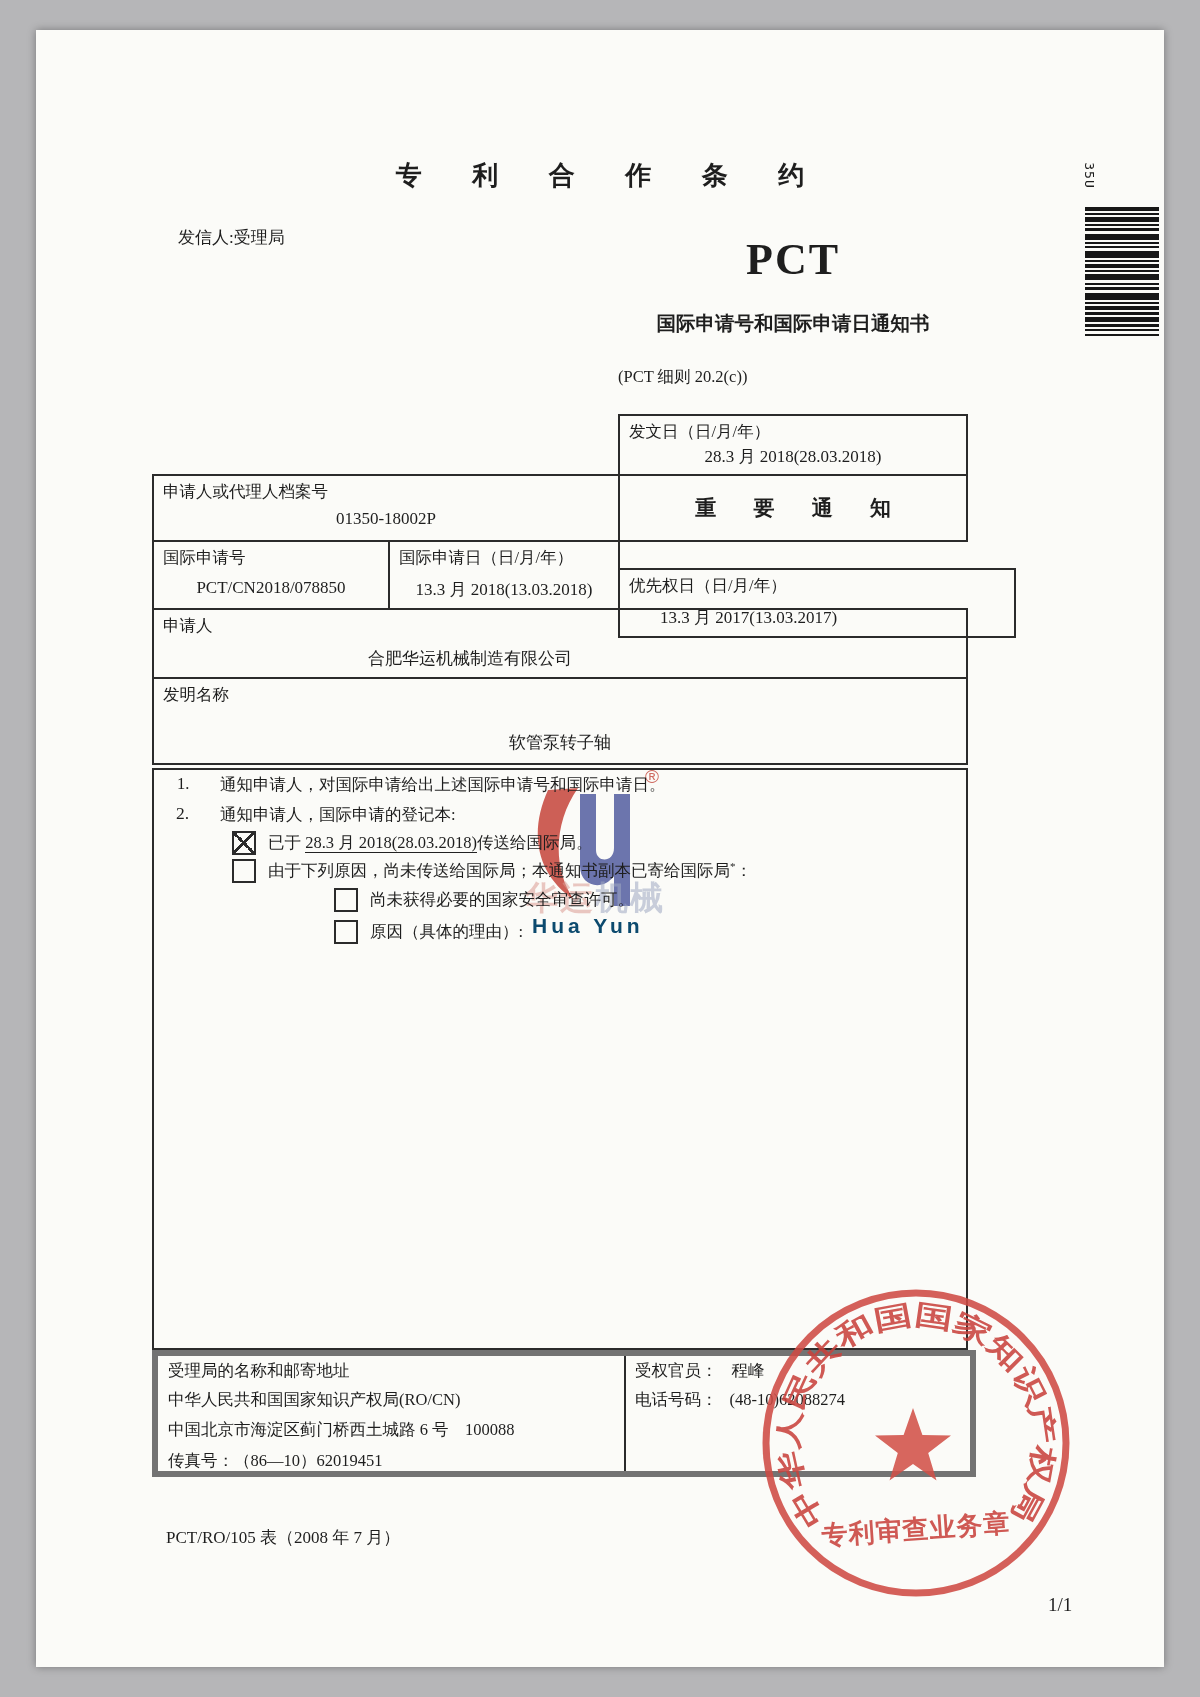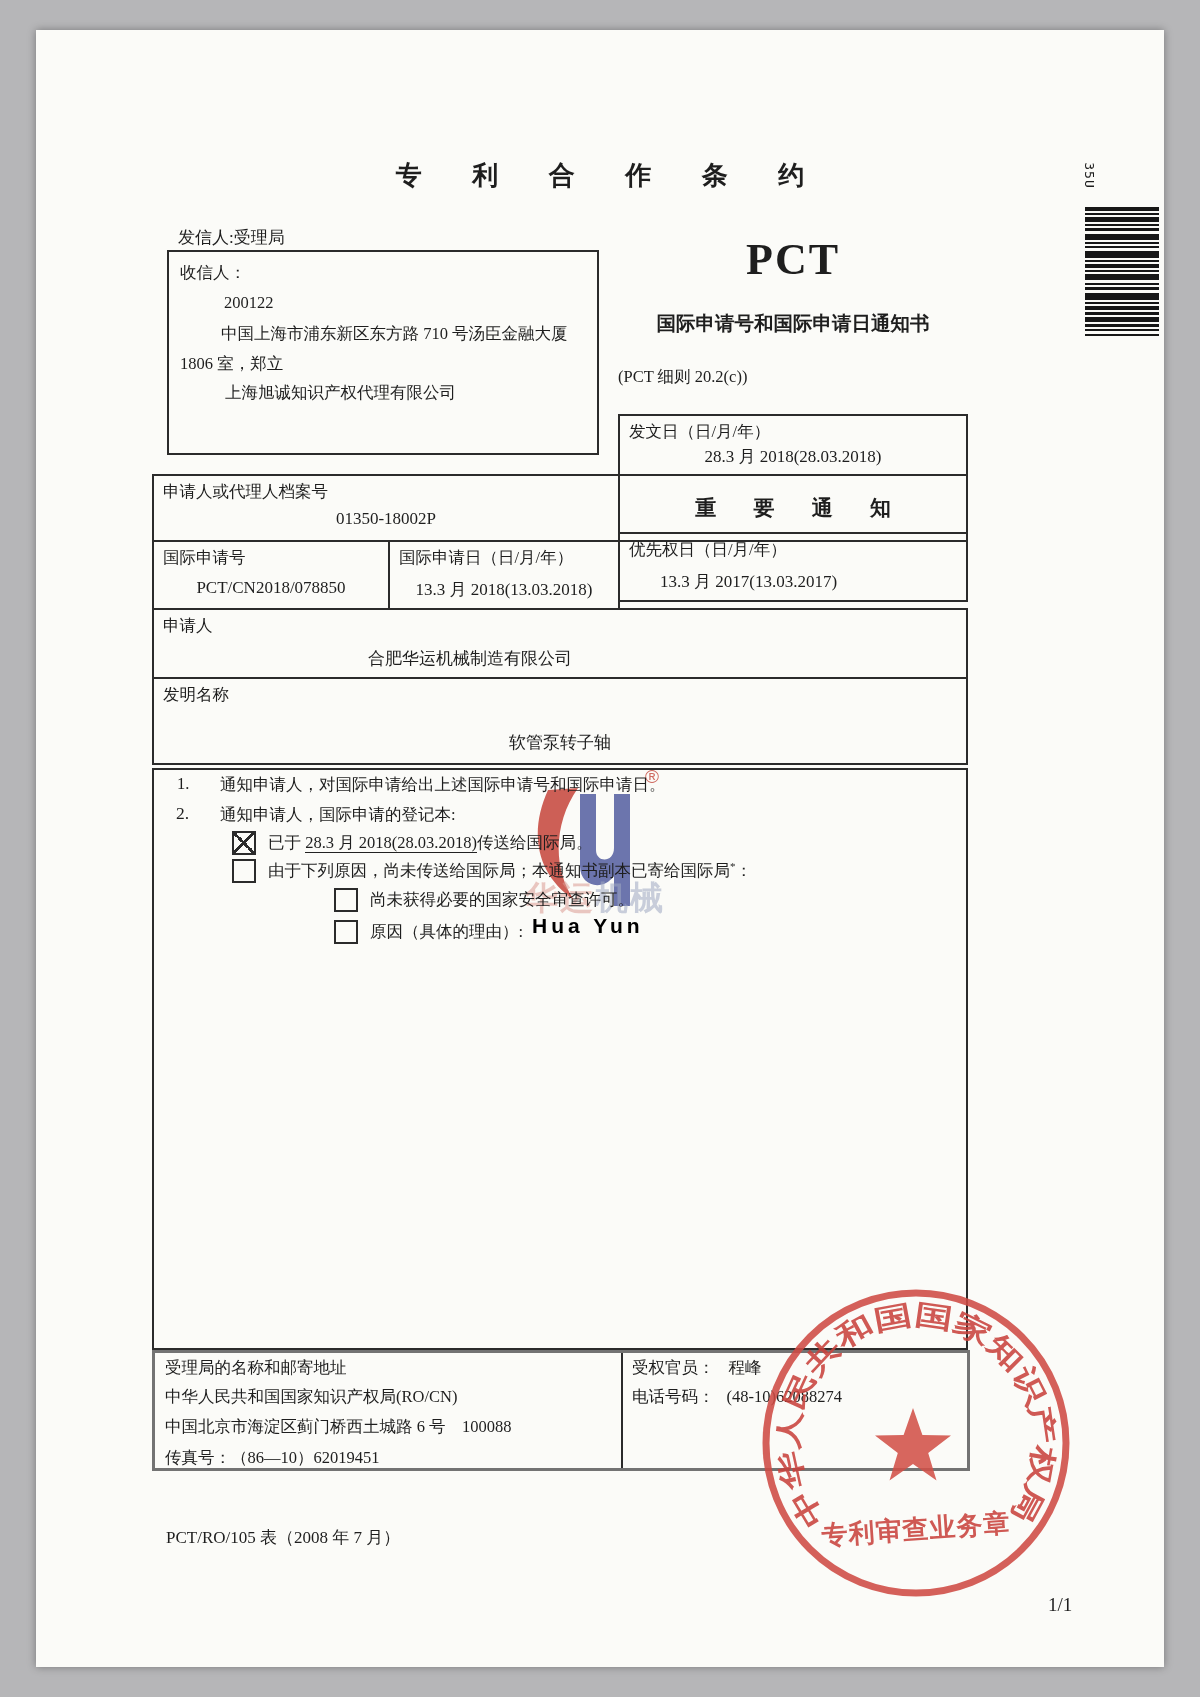--- a/index.html
+++ b/index.html
@@ -24,21 +24,21 @@
   .imp{display:flex;align-items:center;justify-content:center;font-size:21px;font-weight:bold;
        letter-spacing:16px;text-indent:16px;}
   .body-box{left:116px;top:738px;width:812px;height:578px;border:2.5px solid #2b2b2b;}
   .body-box .line{position:absolute;font-size:16.5px;white-space:nowrap;}
   .cb{position:absolute;width:20px;height:20px;border:2px solid #2b2b2b;background:#fbfbf8;}
   .cb.checked{background-image:
      linear-gradient(45deg,transparent 45%,#2b2b2b 45%,#2b2b2b 55%,transparent 55%),
      linear-gradient(135deg,transparent 45%,#2b2b2b 45%,#2b2b2b 55%,transparent 55%);}
   .u{border-bottom:1.5px solid #222;}
   sup{font-size:11px;vertical-align:6px;}
-  .footer-box{left:116px;top:1320px;width:812px;height:115px;border:3px solid #737373;}
+  .footer-box{left:116px;top:1320px;width:812px;height:115px;border:6px solid #737373;}
   .footer-div{position:absolute;left:466px;top:0;width:0;height:100%;border-left:2px solid #2b2b2b;}
   .footer-box .line{position:absolute;font-size:16.5px;white-space:nowrap;}
   .form-id{left:130px;top:1496px;font-size:17px;}
   .page-num{left:1012px;top:1564px;font-size:19px;}
   .bc-label{left:1040px;top:138px;font-size:13px;font-family:"DejaVu Sans Mono",monospace;
             transform:rotate(90deg);transform-origin:center;letter-spacing:1px;}
   .barcode{left:1049px;top:177px;}
   .watermark-logo{left:494px;top:752px;opacity:.8;z-index:0;}
   .wm-reg{left:609px;top:736px;font-size:19px;color:#cf6a60;z-index:0;font-family:"Liberation Sans",sans-serif;}
   .wm-cn{left:489px;top:846px;font-size:33px;font-weight:bold;letter-spacing:2px;opacity:.55;z-index:0;
@@ -53,21 +53,21 @@
 
 <div id="canvas">
   <div class="page">
 
     <svg class="abs watermark-logo" width="120" height="130" viewBox="0 0 120 130">
       <path d="M18 8 C 0 48, 4 90, 44 118 C 22 86, 24 40, 48 6 Z" fill="#c2392e"></path>
       <path d="M50 12 L66 12 L66 68 C66 81 84 81 84 66 L84 12 L100 12 L100 124 L84 124 L84 94 C72 110 50 104 50 84 Z" fill="#49549b"></path>
     </svg>
     <span class="abs wm-reg">®</span>
     <span class="abs wm-cn"><span style="color:#dc9c93;">华运</span><span style="color:#9fa9c2;">机械</span></span>
-    <span class="abs wm-en" style="color:#000000;">Hua Yun</span>
+    <span class="abs wm-en" style="color:#0c4a6e;">Hua Yun</span>
 
     <div class="abs doc-title z1">专 利 合 作 条 约</div>
 
     <span class="abs bc-label">35U</span>
     <svg class="abs barcode" width="74" height="130" viewBox="0 0 74 130">
       <g fill="#171717">
         <rect x="0" y="0" width="74" height="4"></rect>
           <rect x="0" y="6" width="74" height="2"></rect>
         <rect x="0" y="10" width="74" height="5"></rect>
           <rect x="0" y="17" width="74" height="2"></rect>
@@ -87,27 +87,20 @@
           <rect x="0" y="99" width="74" height="4"></rect>
         <rect x="0" y="105" width="74" height="3"></rect>
           <rect x="0" y="110" width="74" height="5"></rect>
         <rect x="0" y="117" width="74" height="3"></rect>
           <rect x="0" y="122" width="74" height="2"></rect>
         <rect x="0" y="127" width="74" height="2"></rect>
       </g>
     </svg>
 
     <div class="abs sender z1">发信人:受理局</div>
-    <div class="abs recipient-box bordered z1">
-      <span style="left:11px;top:10px;">收信人：</span>
-      <span style="left:55px;top:41px;">200122</span>
-      <span style="left:52px;top:71px;">中国上海市浦东新区东方路 710 号汤臣金融大厦</span>
-      <span style="left:11px;top:101px;">1806 室，郑立</span>
-      <span style="left:56px;top:130px;">上海旭诚知识产权代理有限公司</span>
-    </div>
 
     <div class="abs notice-title z1">国际申请号和国际申请日通知书</div>
     <div class="abs pct-big z1">PCT</div>
     <div class="abs rule-ref z1">(PCT 细则 20.2(c))</div>
 
     <div class="cell z1" style="left:582px;top:384px;width:346px;height:58px;">
       <span class="lbl">发文日（日/月/年）</span>
       <span class="val" style="top:29px;">28.3 月 2018(28.03.2018)</span>
     </div>
 
@@ -120,21 +113,21 @@
     </div>
 
     <div class="cell z1" style="left:116px;top:510px;width:234px;height:66px;">
       <span class="lbl">国际申请号</span>
       <span class="val" style="top:36px;">PCT/CN2018/078850</span>
     </div>
     <div class="cell z1" style="left:352px;top:510px;width:228px;height:66px;">
       <span class="lbl">国际申请日（日/月/年）</span>
       <span class="val" style="top:36px;">13.3 月 2018(13.03.2018)</span>
     </div>
-    <div class="cell z1" style="left:582px;top:502px;width:346px;height:66px;">
+    <div class="cell z1" style="left:582px;top:538px;width:346px;height:66px;padding-left:48px;">
       <span class="lbl">优先权日（日/月/年）</span>
       <span class="val" style="top:36px;left:40px;width:auto;">13.3 月 2017(13.03.2017)</span>
     </div>
 
     <div class="cell z1" style="left:116px;top:647px;width:812px;height:84px;">
       <span class="lbl">发明名称</span>
       <span class="val" style="top:52px;">软管泵转子轴</span>
     </div>
 
     <div class="cell z1" style="left:116px;top:578px;width:812px;height:67px;">

